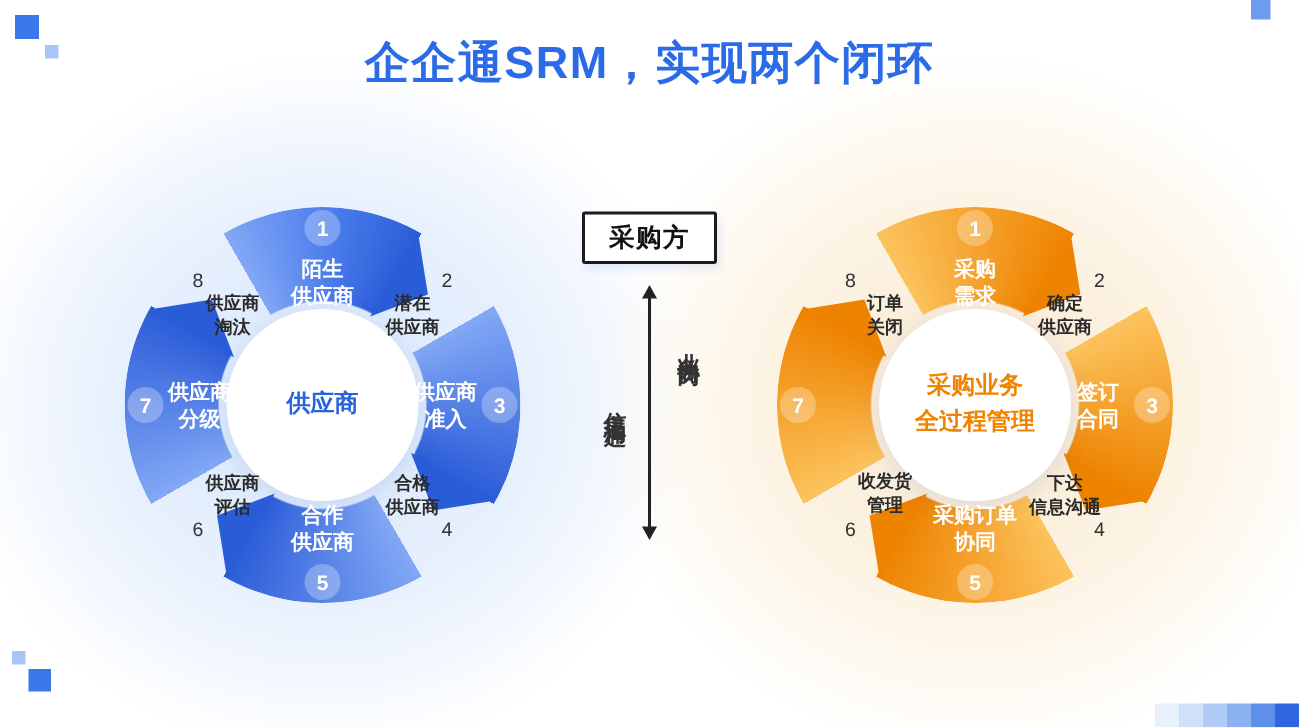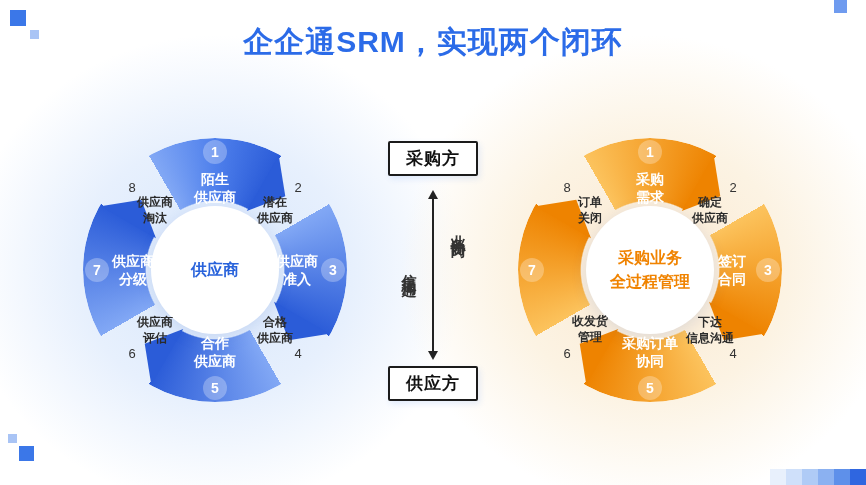--- a/index.html
+++ b/index.html
@@ -170,21 +170,20 @@
 关闭</span>
   </div>
 
   <div class="party-box" style="left:433px;top:141px;">采购方</div>
   <div class="varrow" style="left:432px;top:198px;height:154px;">
     <i class="ah ah-up"></i>
     <i class="ah ah-down"></i>
   </div>
   <div class="vtext" style="left:448px;top:223px;">业务协同</div>
   <div class="vtext" style="left:399px;top:262px;">信息沟通</div>
-  <div class="party-box" style="left:433px;top:366px;">供应方</div>
 
   <div class="sq" style="left:10px;top:10px;width:16px;height:16px;background:#3B77E8;"></div>
   <div class="sq" style="left:30px;top:30px;width:9px;height:9px;background:#A9C4F5;"></div>
   <div class="sq" style="left:834px;top:0;width:13px;height:13px;background:#6F9BEF;"></div>
   <div class="sq" style="left:8px;top:434px;width:9px;height:9px;background:#A9C4F5;"></div>
   <div class="sq" style="left:19px;top:446px;width:15px;height:15px;background:#3B77E8;"></div>
   <div class="sq" style="left:770px;top:469px;width:16px;height:16px;background:#E8F0FC;"></div>
   <div class="sq" style="left:786px;top:469px;width:16px;height:16px;background:#CFE0FA;"></div>
   <div class="sq" style="left:802px;top:469px;width:16px;height:16px;background:#AFCBF6;"></div>
   <div class="sq" style="left:818px;top:469px;width:16px;height:16px;background:#8BB1F1;"></div>

